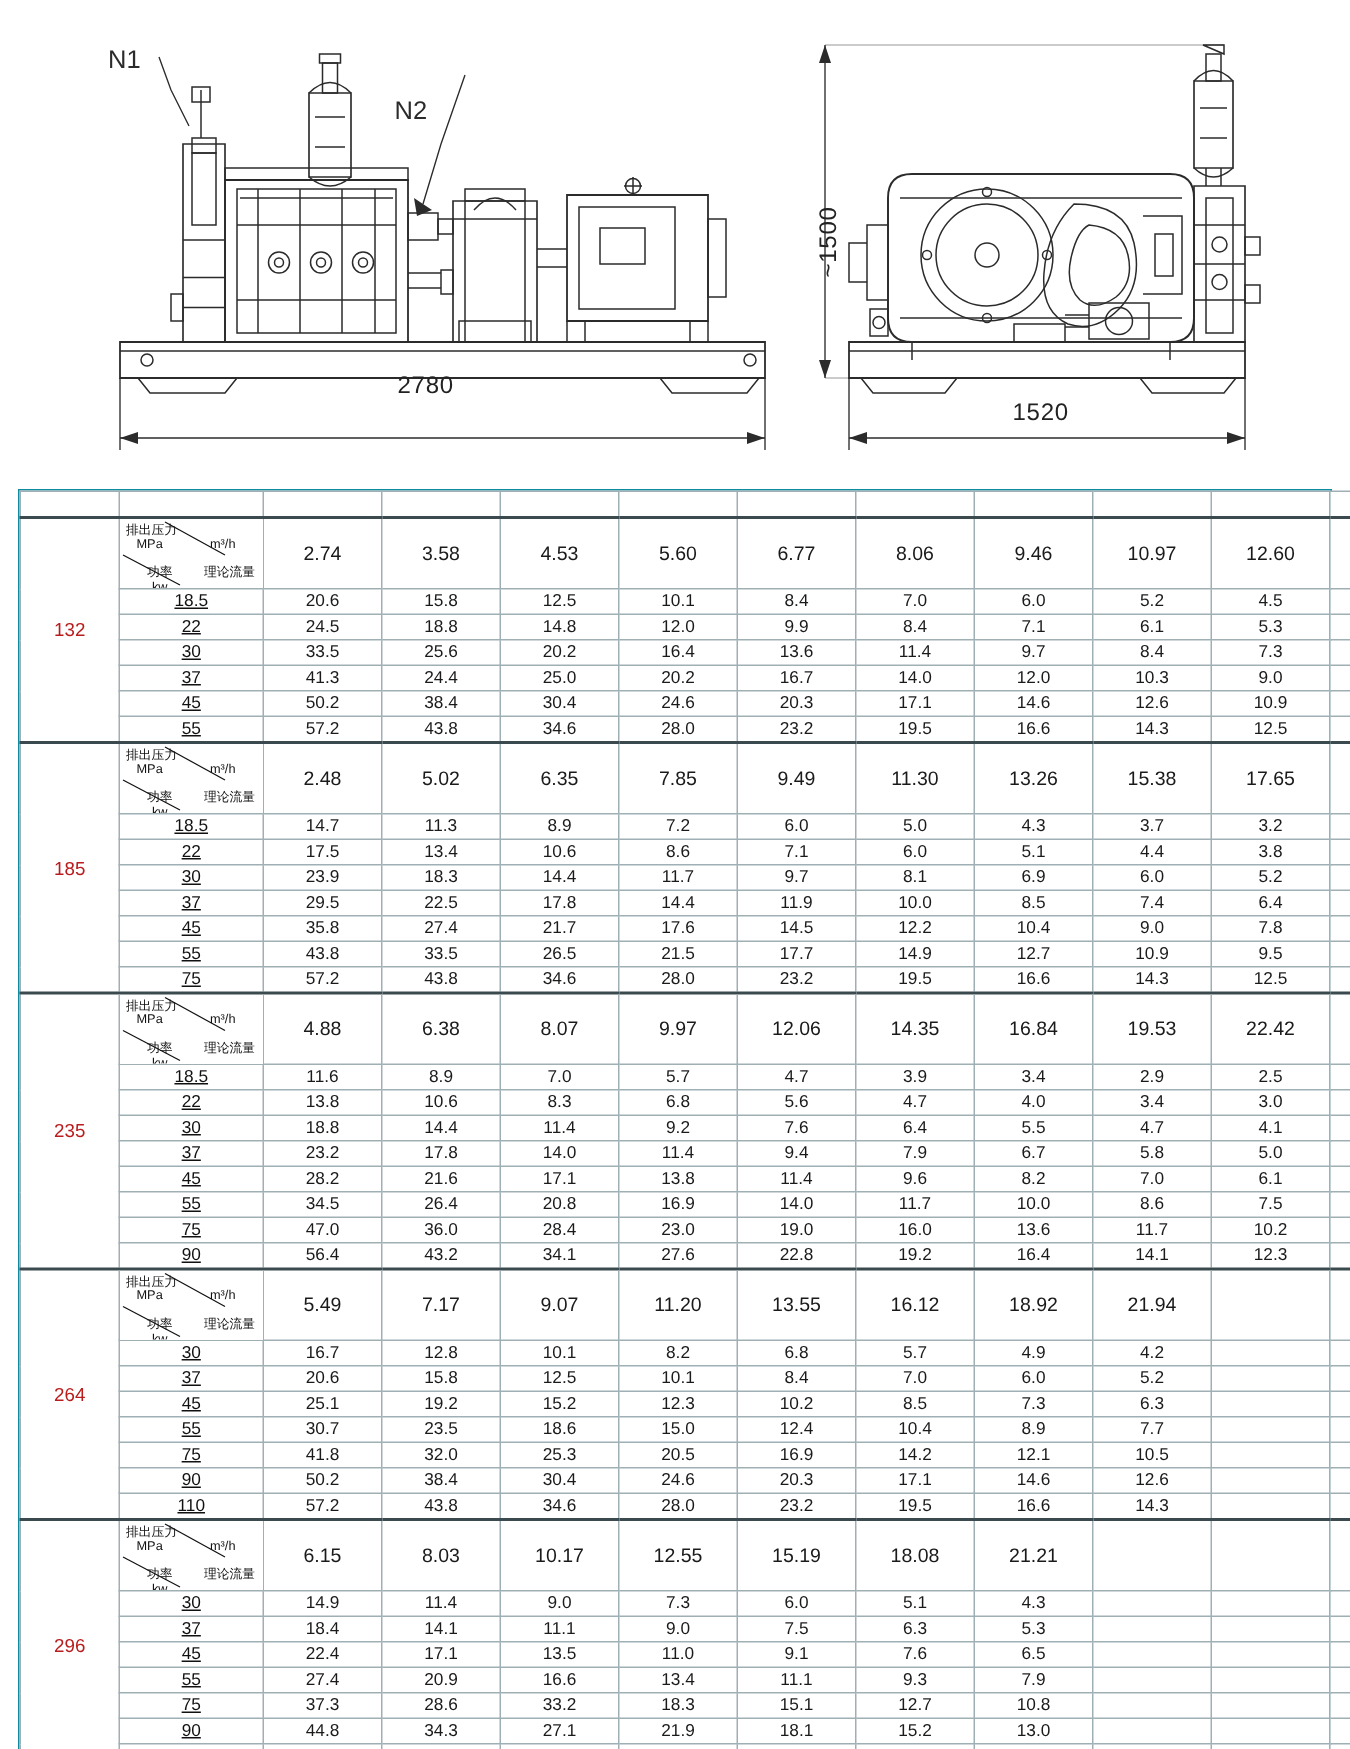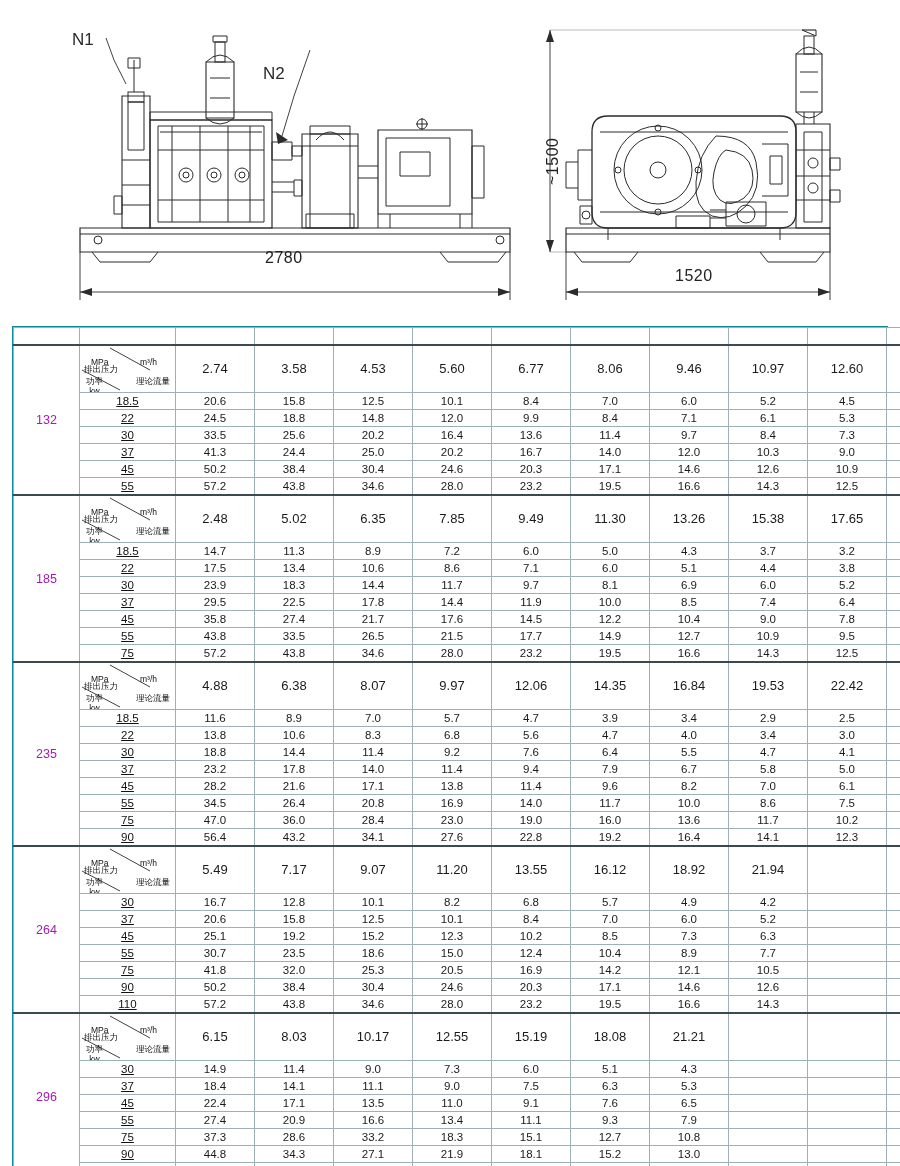--- a/index.html
+++ b/index.html
@@ -81,21 +81,21 @@
     border: 1px solid #14a3b8;
     border-right-color: #7fd0da;
   }
   thead th.head-speed { text-align: left; padding-left: 7px; }
   thead th.head-dia { text-align: left; padding-left: 10px; }
 
   
   tr.group-start > td, tr.group-start > th { border-top: 2px solid #3a4a4f; }
   td.speed-cell {
     font-size: 12.5px;
-    color: #a21caf;
+    color: #b91c1c;
     border-right: 1px solid #9fb0b5;
   }
   td.flow-cell {
     font-size: 13px;
     height: 46px;
     line-height: 46px;
   }
   td.pw-label {
     position: relative;
     height: 46px;
@@ -111,25 +111,25 @@
     position: absolute;
     left: 0; top: 0;
   }
   .pw-box span {
     position: absolute;
     font-size: 8.5px;
     line-height: 10px;
     white-space: nowrap;
     color: #111;
   }
-  .pw-out { left: 4px; top: 2px; margin-top: 16px; }
+  .pw-out { left: 4px; top: 2px; }
   .pw-mpa { left: 11px; top: 11px; }
   .pw-flow { right: 5px; top: 2px; margin-top: 28px; }
   .pw-m3 { right: 18px; top: 11px; }
-  .pw-kw { left: 6px; top: 30px; }
+  .pw-kw { left: 18px; top: 30px; }
 
   td.num { font-size: 11.5px; color: #111; text-decoration: underline; }
   td.pressure { font-size: 11.5px; }
   td.empty { }
 </style>
 </head>
 <body>
 
 <div class="drawings">
 

